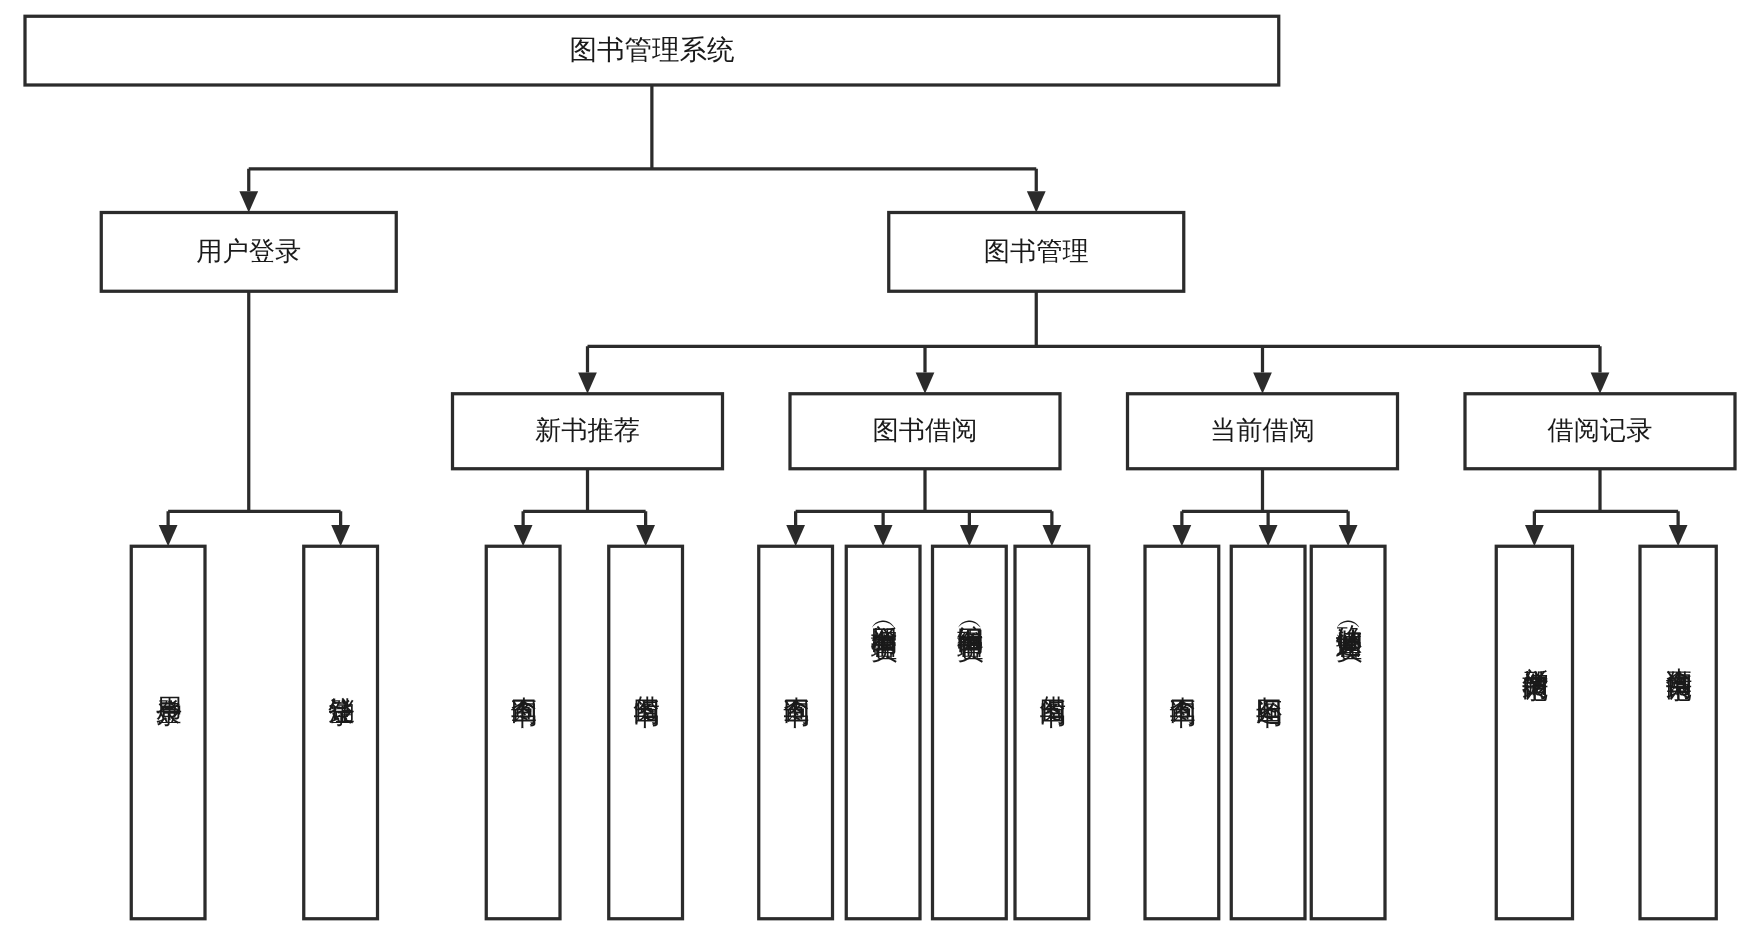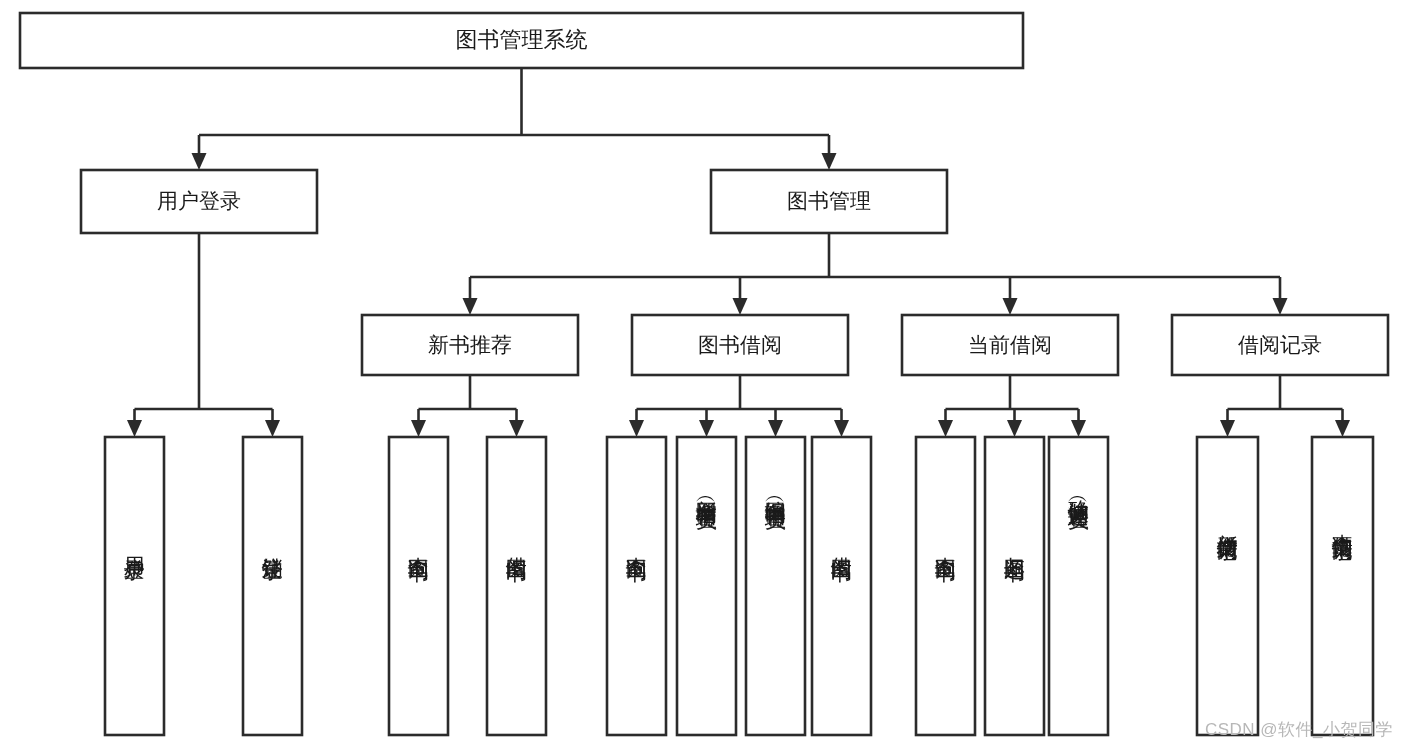--- a/index.html
+++ b/index.html
@@ -212,15 +212,14 @@
         <span class="leaf-label">确认归还（管理员）</span>
       </div>
       <div class="leaf-label-wrap" style="left: 1197px; top: 437px; width: 61px; height: 298px; padding-top: 80px;">
         <span class="leaf-label">新增借阅记录</span>
       </div>
       <div class="leaf-label-wrap" style="left: 1312px; top: 437px; width: 61px; height: 298px; padding-top: 80px;">
         <span class="leaf-label">查询借阅记录</span>
       </div>
     </div>
 
-  <div class="watermark">CSDN @软件_小贺同学</div>
 
 </div>
 
 </body></html>

